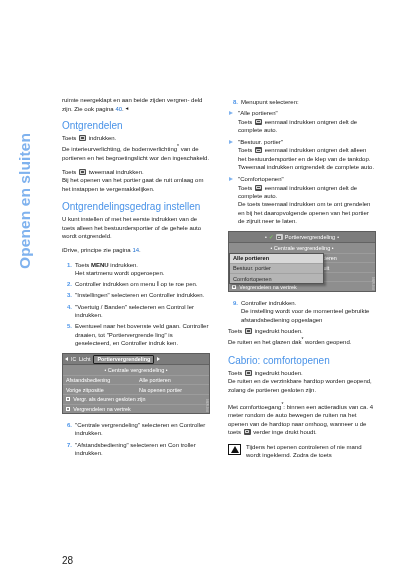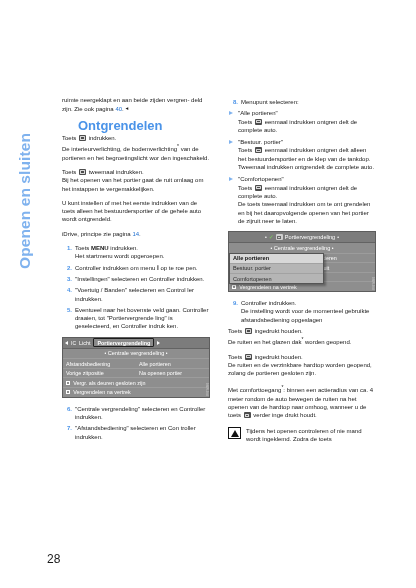--- a/index.html
+++ b/index.html
@@ -62,23 +62,23 @@
   p, .para {
     margin: 0 0 6px 0;
     font-size: 6.0px;
     line-height: 8.3px;
     text-align: left;
     color: #1a1a1a;
   }
   .tight { margin-bottom: 0; }
 
   h2.section {
-    margin: 9px 0 4px 16px;
-    font-size: 13px;
-    font-weight: bold;
+    margin: 9px 0 4px 0;
+    font-size: 10px;
+    font-weight: normal;
     color: #4a93e8;
     line-height: 9.5px;
   }
   h2.section.first { margin-top: 7px; }
 
   .lnk { color: #1f6fd0; }
   .bold { font-weight: bold; }
   .sup { font-size: 5px; vertical-align: super; }
 
   
@@ -376,23 +376,23 @@
   .dv-popup .pitem:last-child { border-bottom: none; }
   .dv-popup .pitem.sel {
     background: #d8d8d8;
     color: #111111;
     font-weight: bold;
   }
 
   
   #page-number {
     position: absolute;
-    left: 47px;
+    left: 62px;
     bottom: 22px;
-    font-size: 12px;
+    font-size: 10px;
     color: #1a1a1a;
     font-weight: normal;
   }
 </style>
 </head>
 <body>
 
 <div id="page">
 
   <div id="chapter-tab">
@@ -404,20 +404,21 @@
     <p class="para"><span>ruimte neergeklapt en aan beide zijden vergren-­ deld zijn. Zie ook pagina </span><span class="lnk">40</span><span>.</span> <span class="endmark">◂</span></p>
 
     <h2 class="section first">Ontgrendelen</h2>
 
     <p class="para tight"><span>Toets </span><span class="keyglyph"></span><span> indrukken.</span></p>
     <p class="para"><span>De interieurverlichting, de bodemverlichting</span><span class="sup">*</span><span> van de portieren en het begroetingslicht wor­ den ingeschakeld.</span></p>
 
     <p class="para tight"><span>Toets </span><span class="keyglyph"></span><span> tweemaal indrukken.</span></p>
     <p class="para">Bij het openen van het portier gaat de ruit omlaag om het instappen te vergemakkelijken.</p>
 
+    <h2 class="section">Ontgrendelingsgedrag instellen</h2>
 
     <p class="para">U kunt instellen of met het eerste indrukken van de toets alleen het bestuurdersportier of de gehele auto wordt ontgrendeld.</p>
     <p class="para"><span>iDrive, principe zie pagina </span><span class="lnk">14</span><span>.</span></p>
 
     <ol class="steps">
       <li>
         <span class="num">1.</span>
         <span>Toets </span><span class="bold">MENU</span><span> indrukken.</span><br>
         <span>Het startmenu wordt opgeroepen.</span>
       </li>
@@ -556,20 +557,21 @@
       <li>
         <span class="num">9.</span>
         <span>Controller indrukken.</span><br>
         <span>De instelling wordt voor de momenteel gebruikte afstandsbediening opgeslagen</span>
       </li>
     </ol>
 
     <p class="para tight"><span>Toets </span><span class="keyglyph"></span><span> ingedrukt houden.</span></p>
     <p class="para"><span>De ruiten en het glazen dak</span><span class="sup">*</span><span> worden geopend.</span></p>
 
+    <h2 class="section">Cabrio: comfortopenen</h2>
     <p class="para tight"><span>Toets </span><span class="keyglyph"></span><span> ingedrukt houden.</span></p>
     <p class="para">De ruiten en de verzinkbare hardtop worden geopend, zolang de portieren gesloten zijn.</p>
     <p class="para"><span>Met comforttoegang</span><span class="sup">*</span><span>: binnen een actieradius van ca. 4 meter rondom de auto bewegen de ruiten na het openen van de hardtop naar omhoog, wanneer u de toets </span><span class="keyglyph"></span><span> verder inge­ drukt houdt.</span></p>
 
     <div class="warn">
       <span class="warn-ico"></span>
       <span>Tijdens het openen controleren of nie­ mand wordt ingeklemd. Zodra de toets</span>
     </div>
 
   </div>

